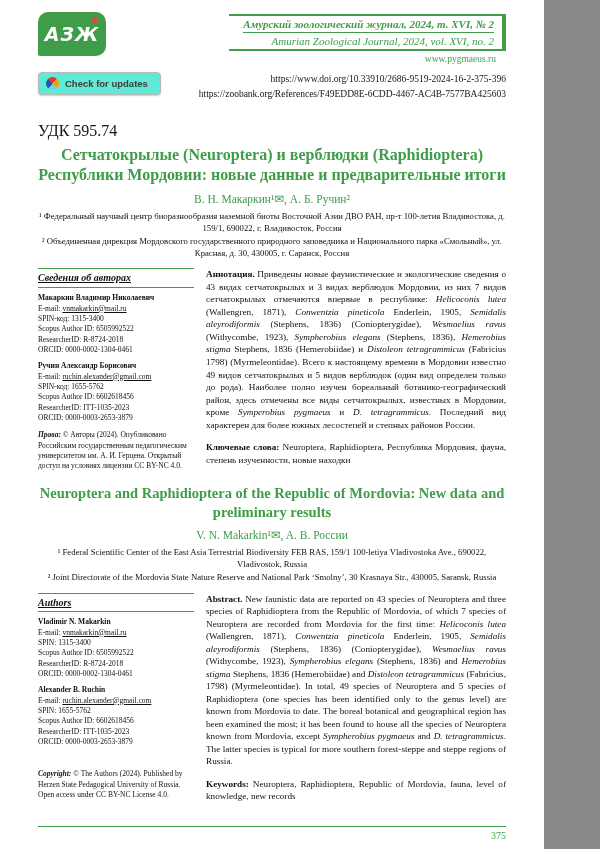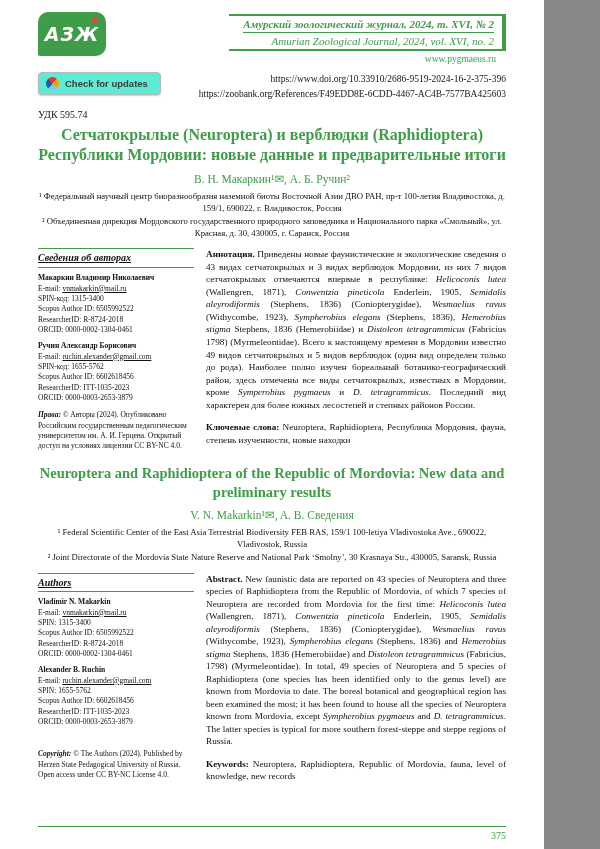--- a/index.html
+++ b/index.html
@@ -21,21 +21,21 @@
   .jt-url { color:var(--accent); font-size:9.5px; margin-top:3px; padding-right:10px; }
 
   
   .meta-row { display:flex; justify-content:space-between; align-items:flex-start; margin-top:8px; }
   .check-badge { display:inline-flex; align-items:center; gap:6px; border:1px solid #b9b9b9; border-radius:4px;
                  background:#5eead4; box-shadow:0 1px 1.5px rgba(0,0,0,.2); padding:4px 12px 4px 7px; cursor:pointer; }
   .crossmark { width:13px; height:13px; border-radius:50%;
                background:conic-gradient(from -50deg,#e5352b 0 25%,#f59e00 25% 50%,#79c9ec 50% 75%,#1c5bab 75% 100%); }
   .check-text { font-family:"Liberation Sans", sans-serif; font-size:9.5px; font-weight:bold; color:#3c3c3c; }
   .links { text-align:right; font-size:9.5px; line-height:1.55; color:#141414; }
-  .udk { margin-top:8px; font-size:10px; }
+  .udk { margin-top:21px; font-size:16px; }
 
   
   .title-ru { margin-top:5px; text-align:center; color:var(--accent); font-size:16px; font-weight:bold; line-height:1.25; }
   .title-en { margin-top:12px; text-align:center; color:var(--accent); font-size:14.5px; font-weight:bold; line-height:1.3; }
   .authors-line { margin-top:7px; text-align:center; color:var(--accent); font-size:11.5px; }
   .affiliations { margin-top:5px; text-align:center; font-size:8.7px; line-height:1.35; color:#111; }
   .affiliations p { margin-bottom:1px; }
 
   
   .section { display:flex; gap:12px; margin-top:9px; }
@@ -117,21 +117,21 @@
       <p class="rights"><span style="font-style: italic; font-weight: bold;">Права:</span><span> © Авторы (2024). Опубликовано Российским государственным педагогическим университетом им. А. И. Герцена. Открытый доступ на условиях лицензии CC BY-NC 4.0.</span></p>
     </aside>
 
     <div class="main-col">
       <p><span style="font-weight: bold;">Аннотация.</span><span> Приведены новые фаунистические и экологические сведения о 43 видах сетчатокрылых и 3 видах верблюдок Мордовии, из них 7 видов сетчатокрылых отмечаются впервые в республике: </span><span style="font-style: italic;">Helicoconis lutea</span><span> (Wallengren, 1871), </span><span style="font-style: italic;">Conwentzia pineticola</span><span> Enderlein, 1905, </span><span style="font-style: italic;">Semidalis aleyrodiformis</span><span> (Stephens, 1836) (Coniopterygidae), </span><span style="font-style: italic;">Wesmaelius ravus</span><span> (Withycombe, 1923), </span><span style="font-style: italic;">Sympherobius elegans</span><span> (Stephens, 1836), </span><span style="font-style: italic;">Hemerobius stigma</span><span> Stephens, 1836 (Hemerobiidae) и </span><span style="font-style: italic;">Distoleon tetragrammicus</span><span> (Fabricius 1798) (Myrmeleontidae). Всего к настоящему времени в Мордовии известно 49 видов сетчатокрылых и 5 видов верблюдок (один вид определен только до рода). Наиболее полно изучен бореальный ботанико-географический район, здесь отмечены все виды сетчатокрылых, известных в Мордовии, кроме </span><span style="font-style: italic;">Symperobius pygmaeus</span><span> и </span><span style="font-style: italic;">D. tetragrammicus</span><span>. Последний вид характерен для более южных лесостепей и степных районов России.</span></p>
       <p class="keywords"><span style="font-weight: bold;">Ключевые слова:</span><span> Neuroptera, Raphidioptera, Республика Мордовия, фауна, степень изученности, новые находки</span></p>
     </div>
   </section>
 
   <h2 class="title-en">Neuroptera and Raphidioptera of the Republic of Mordovia: New data and preliminary results</h2>
-  <div class="authors-line">V. N. Makarkin¹✉, A. B. Сведения</div>
+  <div class="authors-line">V. N. Makarkin¹✉, A. B. России</div>
   <div class="affiliations">
     <p>¹ Federal Scientific Center of the East Asia Terrestrial Biodiversity FEB RAS, 159/1 100-letiya Vladivostoka Ave., 690022, Vladivostok, Russia</p>
     <p>² Joint Directorate of the Mordovia State Nature Reserve and National Park ‘Smolny’, 30 Krasnaya Str., 430005, Saransk, Russia</p>
   </div>
 
   <section class="section">
     <aside class="sidebar">
       <div class="sidebar-heading">Authors</div>
 
       <div class="author-block">

